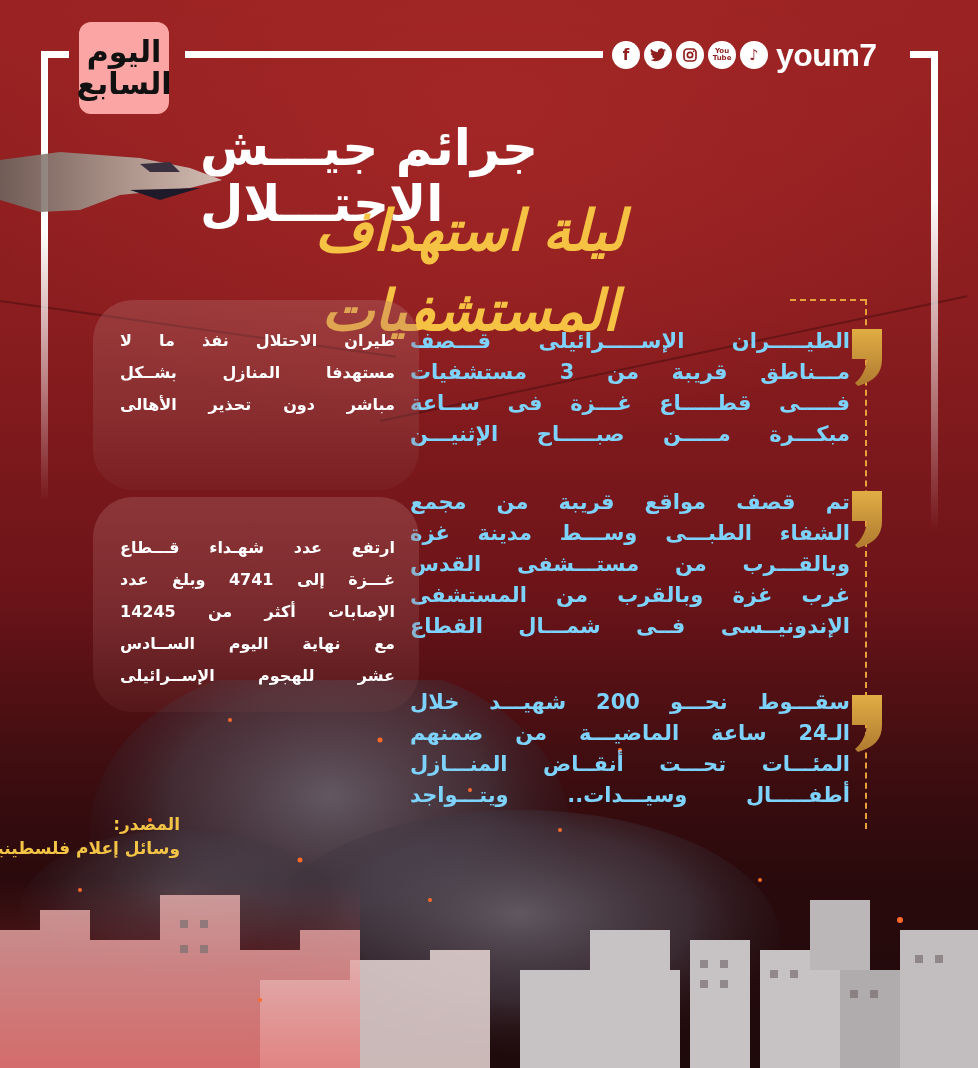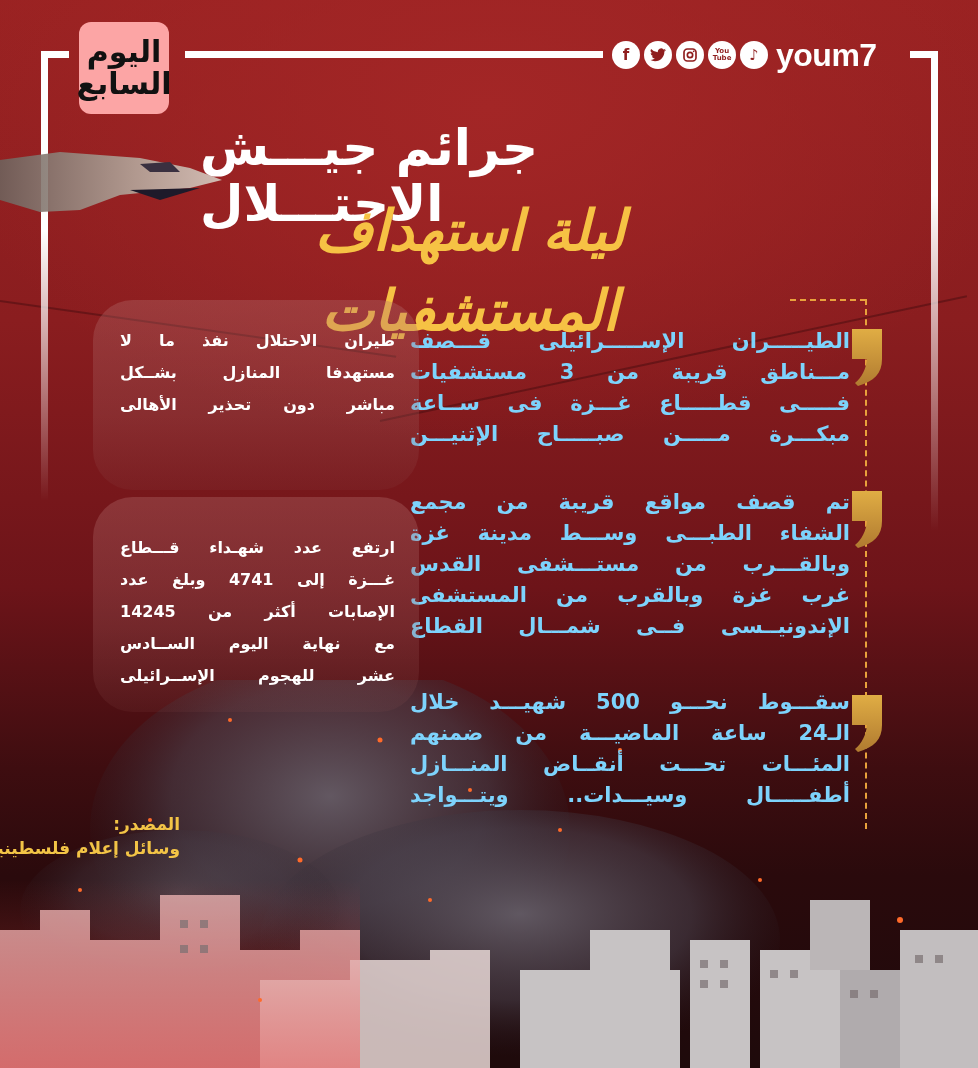--- a/index.html
+++ b/index.html
@@ -267,21 +267,21 @@
   <span class="line">مبكـــرة مـــــن صبـــــاح الإثنيـــن</span>
 </div>
 <div class="rtext" style="top:487px">
   <span class="line">تم قصف مواقع قريبة من مجمع</span>
   <span class="line">الشفاء الطبـــى وســـط مدينة غزة</span>
   <span class="line">وبالقـــرب من مستـــشفى القدس</span>
   <span class="line">غرب غزة وبالقرب من المستشفى</span>
   <span class="line">الإندونيــسى فــى شمـــال القطاع</span>
 </div>
 <div class="rtext" style="top:687px">
-  <span class="line">سقـــوط  نحـــو 500 شهيـــد خلال</span>
+  <span class="line">سقـــوط  نحـــو 200 شهيـــد خلال</span>
   <span class="line">الـ24 ساعة الماضيـــة من ضمنهم</span>
   <span class="line">المئـــات تحـــت أنقــاض المنـــازل</span>
   <span class="line">أطفـــــال وسيـــدات.. ويتـــواجد</span>
 </div>
 
 <div class="card" style="top:300px;height:190px;"></div>
 <div class="ctext" style="top:325px">
   <span class="line">طيران الاحتلال نفذ ما لا</span>
   <span class="line">مستهدفا المنازل بشــكل</span>
   <span class="line">مباشر دون تحذير الأهالى</span>

